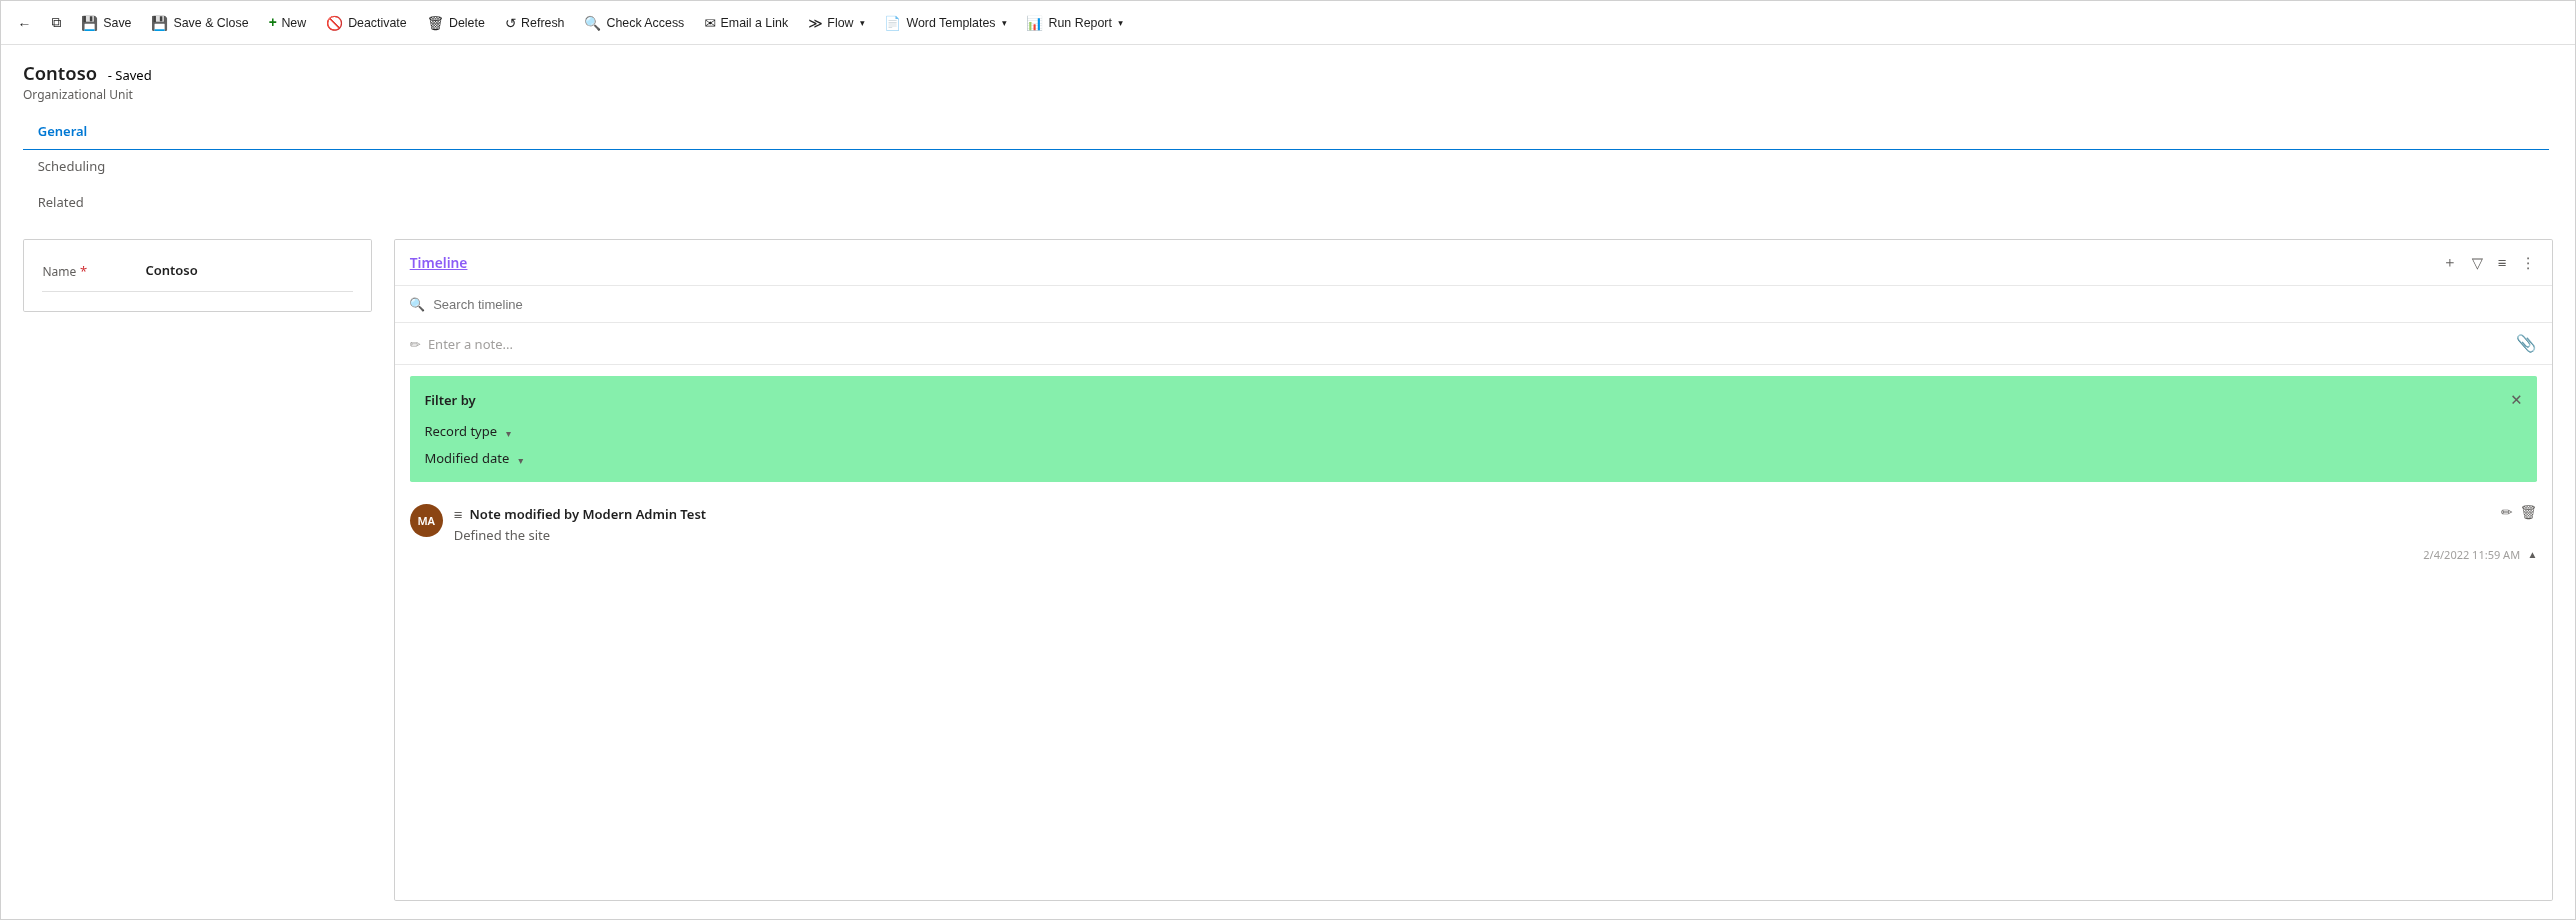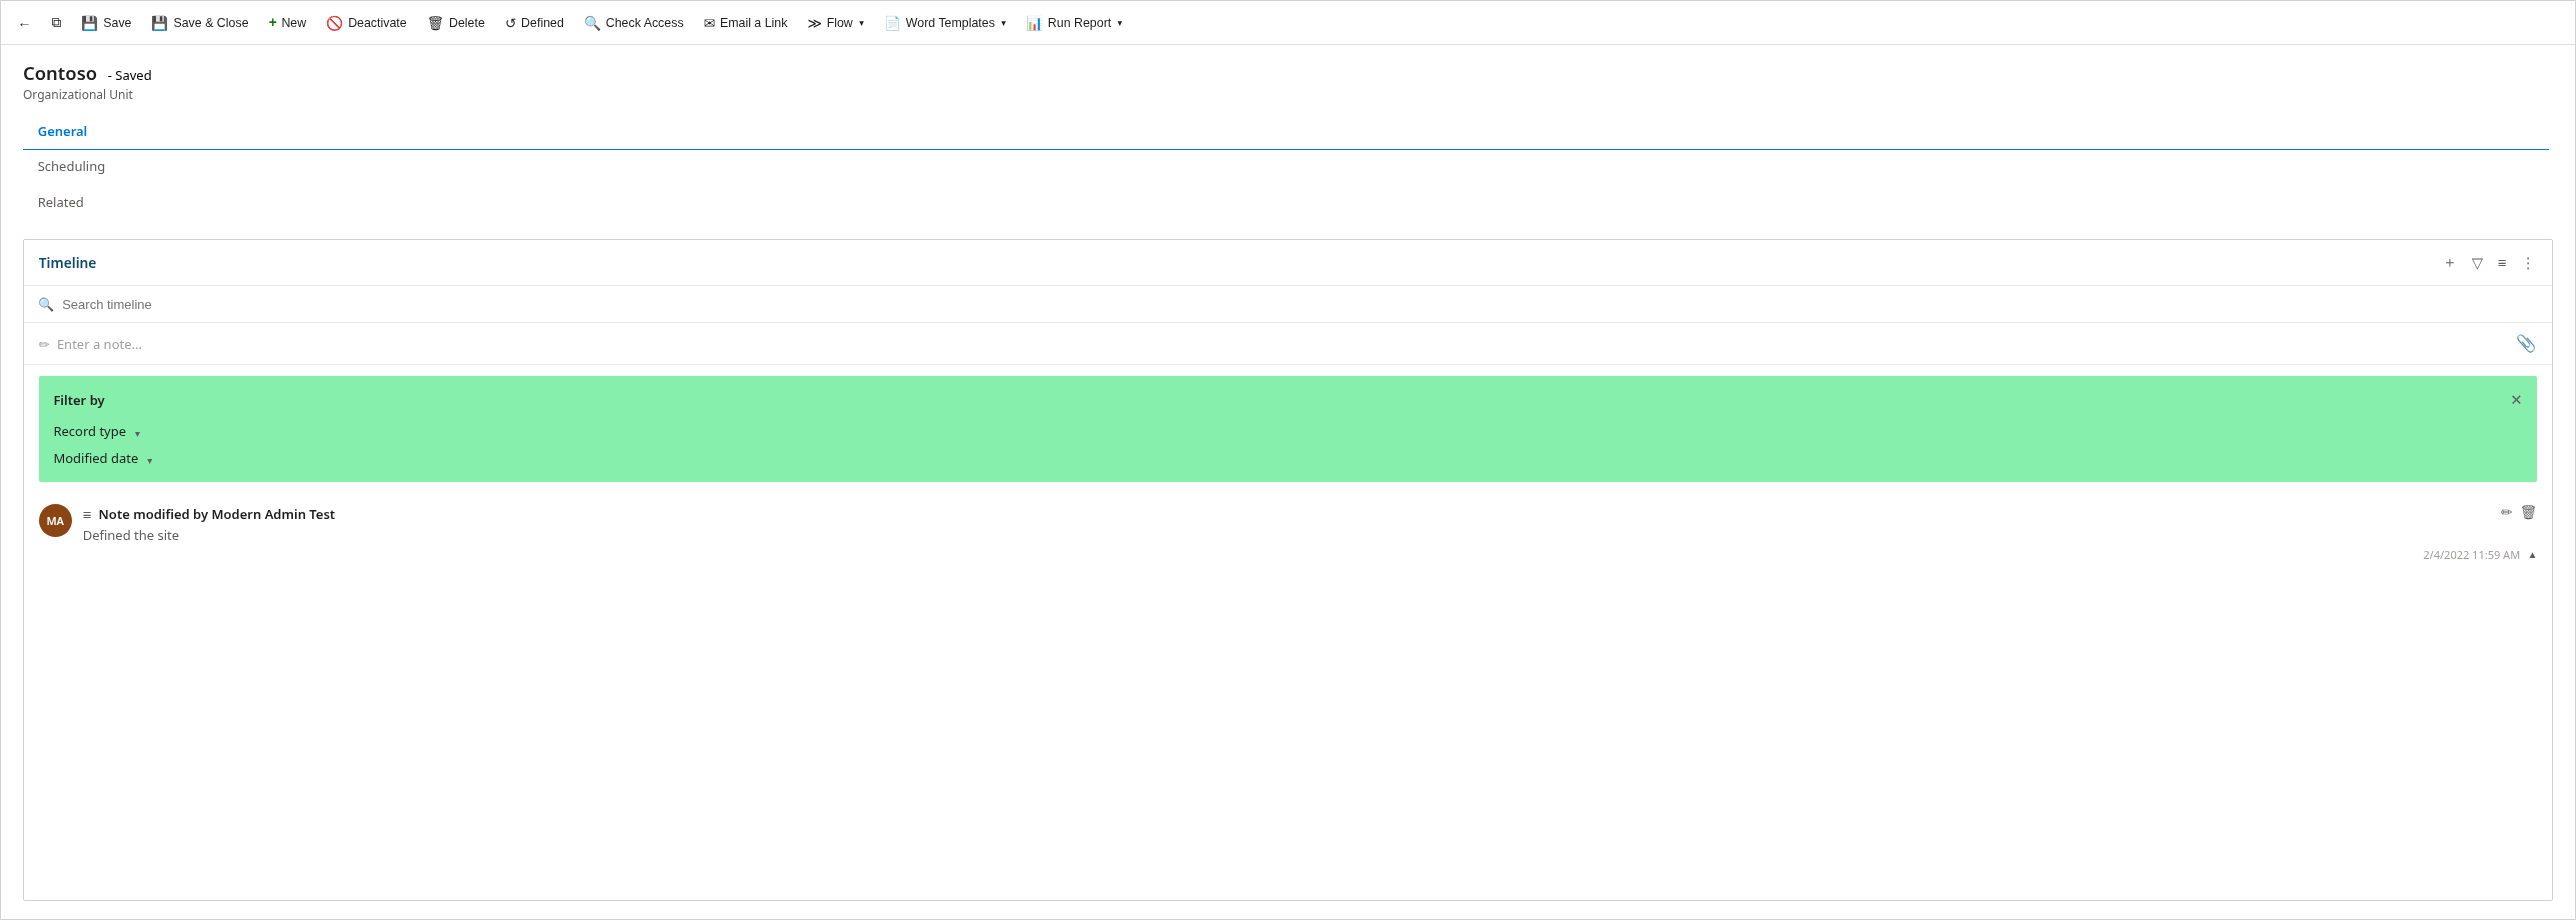--- a/index.html
+++ b/index.html
@@ -151,21 +151,22 @@
     .timeline-header {
       display: flex;
       align-items: center;
       justify-content: space-between;
       padding: 11px 14.7px;
       border-bottom: 0.9px solid #e8e8e8;
     }
     .timeline-title {
       font-size: 13.8px;
       font-weight: 600;
-      color: #0c4a6e;
+      color: #8b5cf6;
+      text-decoration: underline;
     }
     .timeline-actions {
       display: flex;
       align-items: center;
       gap: 11px;
     }
     .timeline-action-btn {
       background: none;
       border: none;
       cursor: pointer;
@@ -362,21 +363,21 @@
     <button class="toolbar-btn">
       <span class="icon" style="color:#d13438;">🚫</span>
       <span>Deactivate</span>
     </button>
     <button class="toolbar-btn">
       <span class="icon">🗑</span>
       <span>Delete</span>
     </button>
     <button class="toolbar-btn">
       <span class="icon">↺</span>
-      <span>Defined</span>
+      <span>Refresh</span>
     </button>
     <button class="toolbar-btn">
       <span class="icon">🔍</span>
       <span>Check Access</span>
     </button>
     <button class="toolbar-btn">
       <span class="icon">✉</span>
       <span>Email a Link</span>
     </button>
     <button class="toolbar-btn">
@@ -405,20 +406,29 @@
   </div>
 
   <div class="tabs">
     <div class="tab active">General</div>
     <div class="tab">Scheduling</div>
     <div class="tab">Related</div>
   </div>
 
   <div class="main-content">
 
+    <div class="form-panel">
+      <div class="form-field">
+        <div class="form-label">
+          <span>Name</span>
+          <span class="required-star">*</span>
+        </div>
+        <div class="form-value">Contoso</div>
+      </div>
+    </div>
 
     <div class="timeline-panel">
 
       <div class="timeline-header">
         <span class="timeline-title">Timeline</span>
         <div class="timeline-actions">
           <button class="timeline-action-btn" title="Add">
             <span>＋</span>
           </button>
           <button class="timeline-action-btn" title="Filter">

